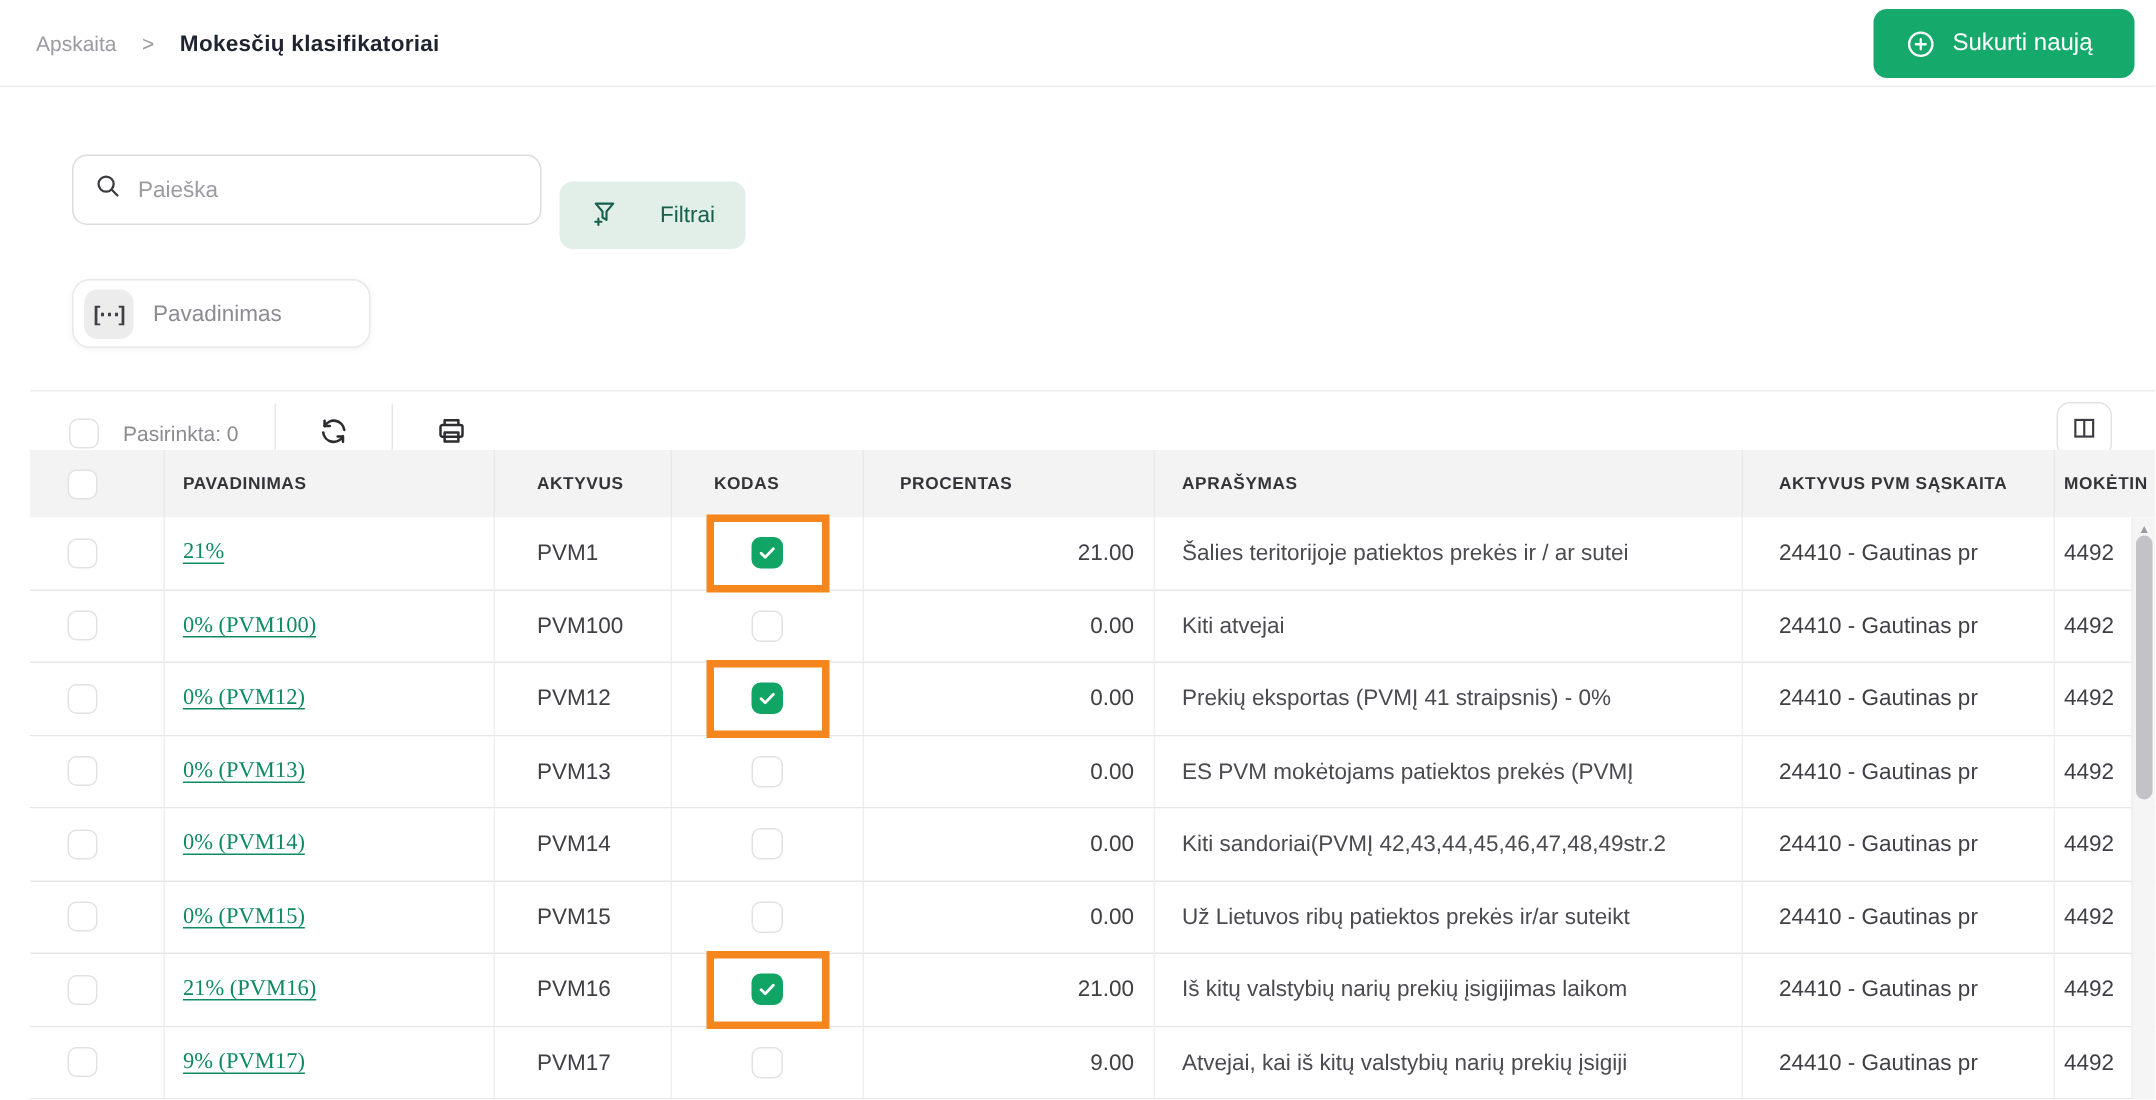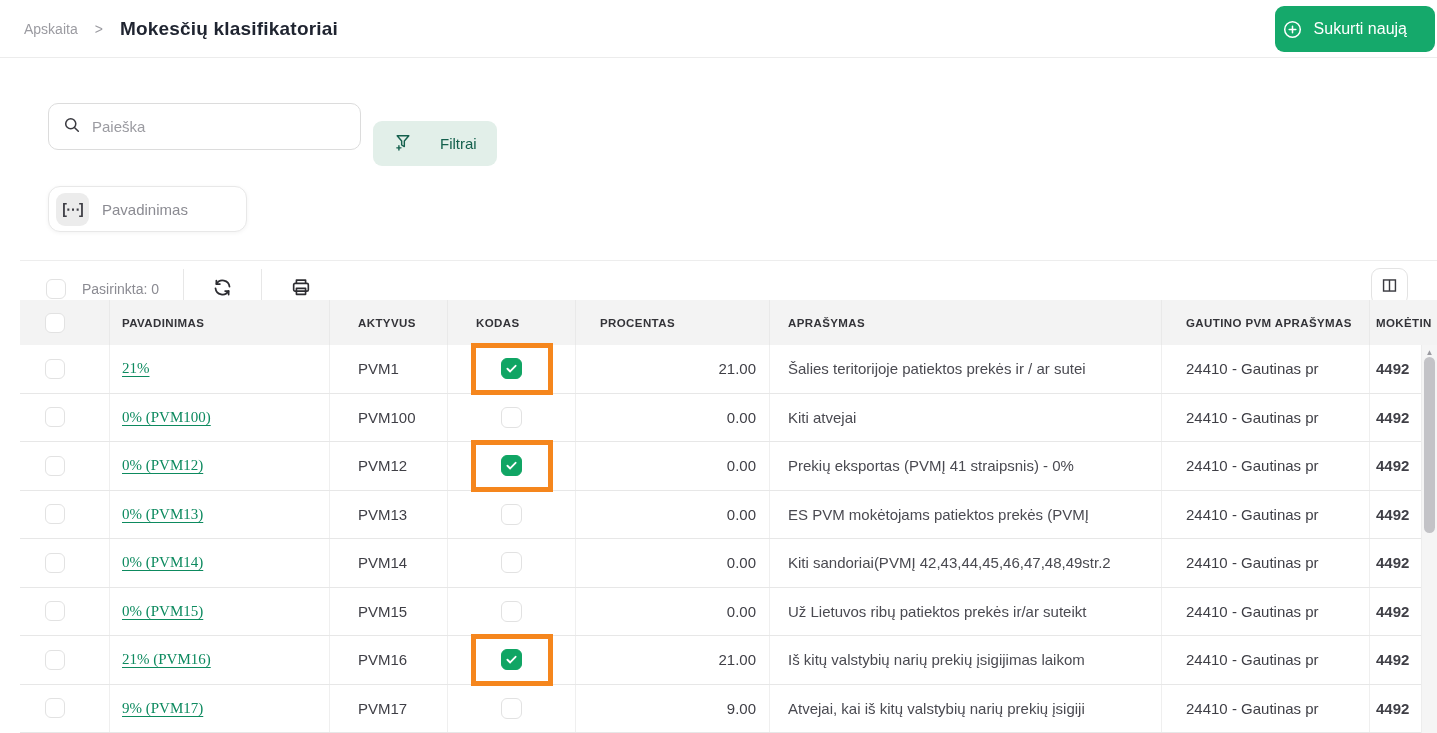--- a/index.html
+++ b/index.html
@@ -6,23 +6,23 @@
   html,body { background:#fff; }
   body { font-family:"Liberation Sans", sans-serif; color:#3f3f46; }
   .app { position:relative; width:1437px; height:733px; overflow:hidden; background:#fff; }
 
   
   .topbar { position:absolute; top:0; left:0; right:0; height:58px; background:#fff;
             border-bottom:1px solid #ececec; }
   .breadcrumb { position:absolute; left:24px; top:0; height:58px; display:flex; align-items:center; }
   .crumb { font-size:14px; color:#9b9ba1; cursor:pointer; }
   .crumb-sep { margin:0 17px; color:#9b9ba1; font-size:14px; }
-  .page-title { font-size:19px; font-weight:700; color:#1f2430; letter-spacing:.2px; }
-  .create-btn { position:absolute; top:6px; right:2px; height:46px; display:flex; align-items:center;
-                gap:12px; padding:0 28px 0 8px; background:var(--green); color:#fff; border:none;
+  .page-title { font-size:15px; font-weight:700; color:#1f2430; letter-spacing:.2px; }
+  .create-btn { position:absolute; top:6px; right:14px; height:46px; display:flex; align-items:center;
+                gap:12px; padding:0 28px 0 22px; background:var(--green); color:#fff; border:none;
                 border-radius:9px; font-size:16px; font-family:inherit; cursor:pointer; }
   .create-btn svg { display:block; }
 
   
   .search-box { position:absolute; left:48px; top:103px; width:313px; height:47px;
                 border:1px solid #dcdcdc; border-radius:10px; background:#fff;
                 display:flex; align-items:center; padding:0 14px; gap:11px; }
   .search-box input { border:none; outline:none; flex:1; font-size:15px; color:#3f3f46;
                       font-family:inherit; background:transparent; }
   .search-box input::placeholder { color:#9b9ba1; }
@@ -63,21 +63,21 @@
   .table { position:absolute; left:20px; top:300px; width:1417px; }
   .trow { display:grid; grid-template-columns:90px 220px 118px 128px 194px 392px 208px 67px; }
   .thead { background:#f3f3f3; height:45px; }
   .th { display:flex; align-items:center; font-size:11.5px; font-weight:700; color:#333338;
         letter-spacing:.4px; border-right:1px solid #e9e9e9; overflow:hidden; white-space:nowrap;
         cursor:pointer; }
   .th:last-child { border-right:none; }
   .body .trow { height:48.5px; border-bottom:1px solid #e7e7e7; background:#fff; }
   .td { display:flex; align-items:center; font-size:15px; color:#3f3f46;
         border-right:1px solid #efefef; overflow:hidden; white-space:nowrap; }
-  .td:last-child { border-right:none;font-weight:bold; }
+  .td:last-child { border-right:none; }
   .c1 { padding-left:25px; } .c2 { padding-left:12px; } .c3 { padding-left:28px; }
   .c4 { padding-left:28px; } .c5 { padding-left:24px; } .c6 { padding-left:18px; }
   .c7 { padding-left:24px; } .c8 { padding-left:6px; }
   .td.c4 { padding-left:0; justify-content:center; position:relative; overflow:visible; }
   .td.c5 { justify-content:flex-end; padding-right:13px; padding-left:0; }
   .td.c6 { color:#4a4a51; }
   .link { color:var(--link); font-size:15px; text-decoration:underline; text-underline-offset:3px; cursor:pointer;font-family:Liberation Serif, serif; }
   .cb-active { width:21px; height:21px; border-radius:6px; }
   .hl { display:none; position:absolute; left:50%; top:50%; transform:translate(-50%,-50%);
         width:82px; height:52px; border:5px solid var(--orange); z-index:2; pointer-events:none; }
@@ -173,21 +173,21 @@
     <div class="trow thead">
       <div class="th c1">
         <span class="cb"></span>
       </div>
 
     <div class="th c2">PAVADINIMAS</div>
         <div class="th c4">AKTYVUS</div>
         <div class="th c3">KODAS</div>
         <div class="th c5">PROCENTAS</div>
         <div class="th c6">APRAŠYMAS</div>
-        <div class="th c7">GAUTINO PVM APRAŠYMAS</div>
+        <div class="th c7">AKTYVUS PVM SĄSKAITA</div>
         <div class="th c8">MOKĖTIN</div>
       </div>
     <div class="body">
   <div class="trow">
     <div class="td c1">
       <span class="cb"></span>
     </div>
     <div class="td c2">
       <a class="link">21%</a>
     </div>

